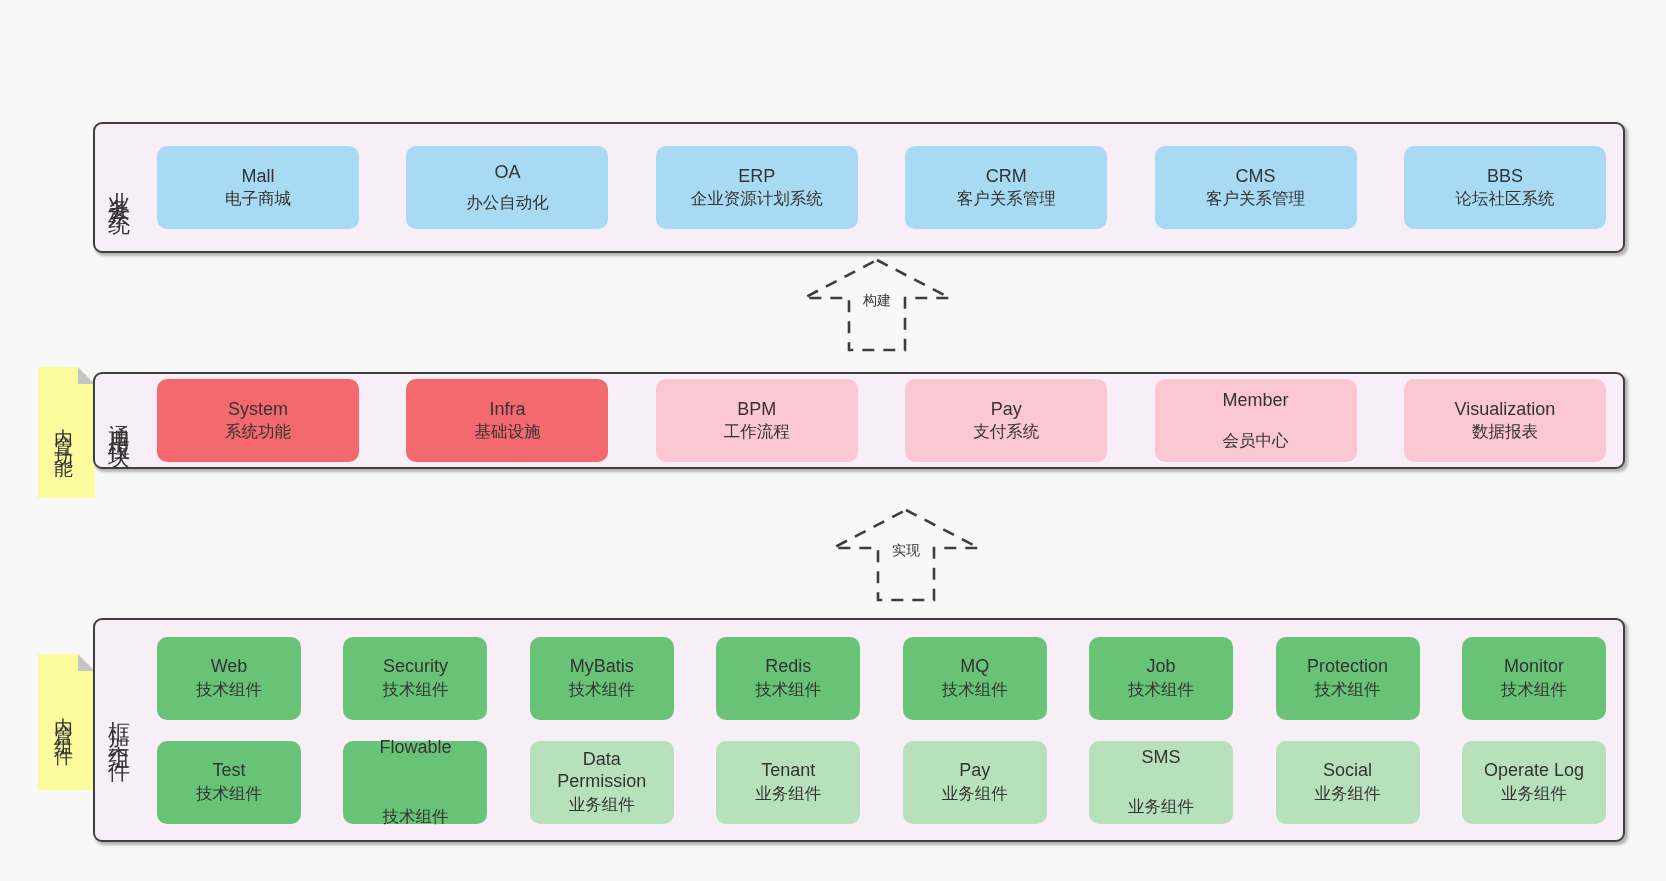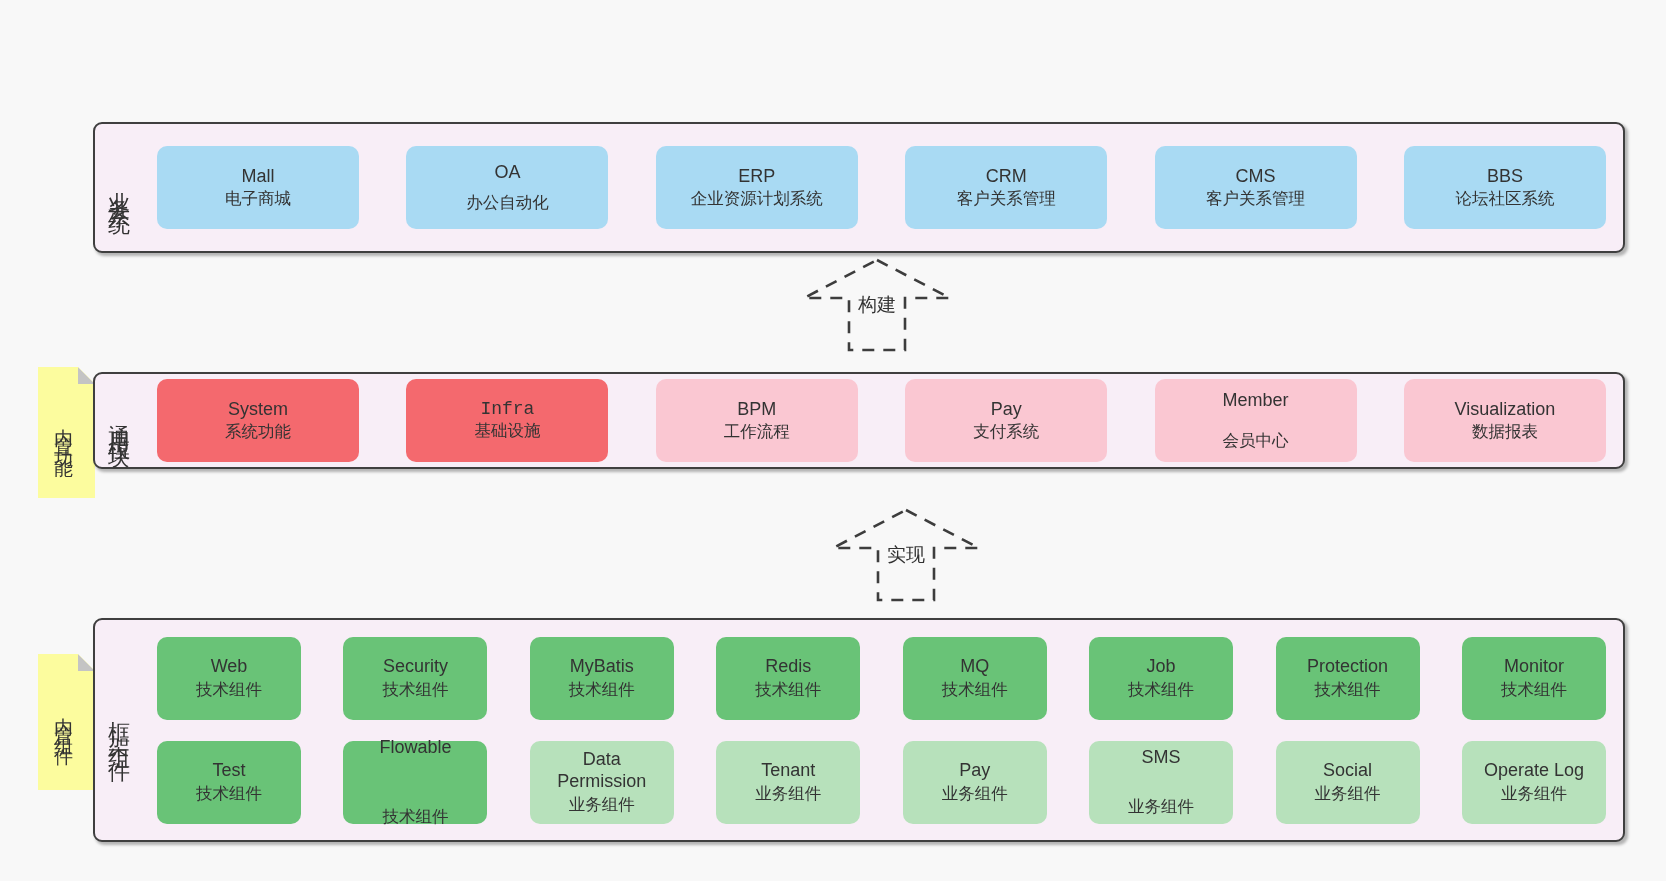--- a/index.html
+++ b/index.html
@@ -123,21 +123,21 @@
   .arrow-build     { left: 801px; top: 256px; }
   .arrow-implement { left: 830px; top: 506px; }
   .arrow svg { display: block; width: 100%; height: 100%; }
   .arrow-label {
     position: absolute;
     left: 50%;
     top: 34px;
     transform: translateX(-50%);
     background: var(--page_bg, #f8f8f8);
     padding: 2px 3px;
-    font-size: 19px;
+    font-size: 14px;
     color: var(--text, #333);
     white-space: nowrap;
   }
 </style>
 </head>
 <body>
 
 <div class="page">
 
   <div class="section section-business">
@@ -188,21 +188,21 @@
   <div class="section section-modules">
     <div class="label-col">
       <span class="v-label">通用模块</span>
     </div>
     <div class="rows">
         <div class="box-row">
           <div class="box" style="background: var(--red);">
             <span class="en">System</span>
             <span class="zh">系统功能</span>
           </div>
-          <div class="box" style="background: var(--red); font-family: Liberation Mono, monospace;">
+          <div class="box" style="background: var(--red);">
             <span class="en">Infra</span>
             <span class="zh">基础设施</span>
           </div>
           <div class="box" style="background: var(--pink); border-radius: 10px;">
             <span class="en">BPM</span>
             <span class="zh">工作流程</span>
           </div>
           <div class="box" style="background: var(--pink);">
             <span class="en">Pay</span>
             <span class="zh">支付系统</span>

